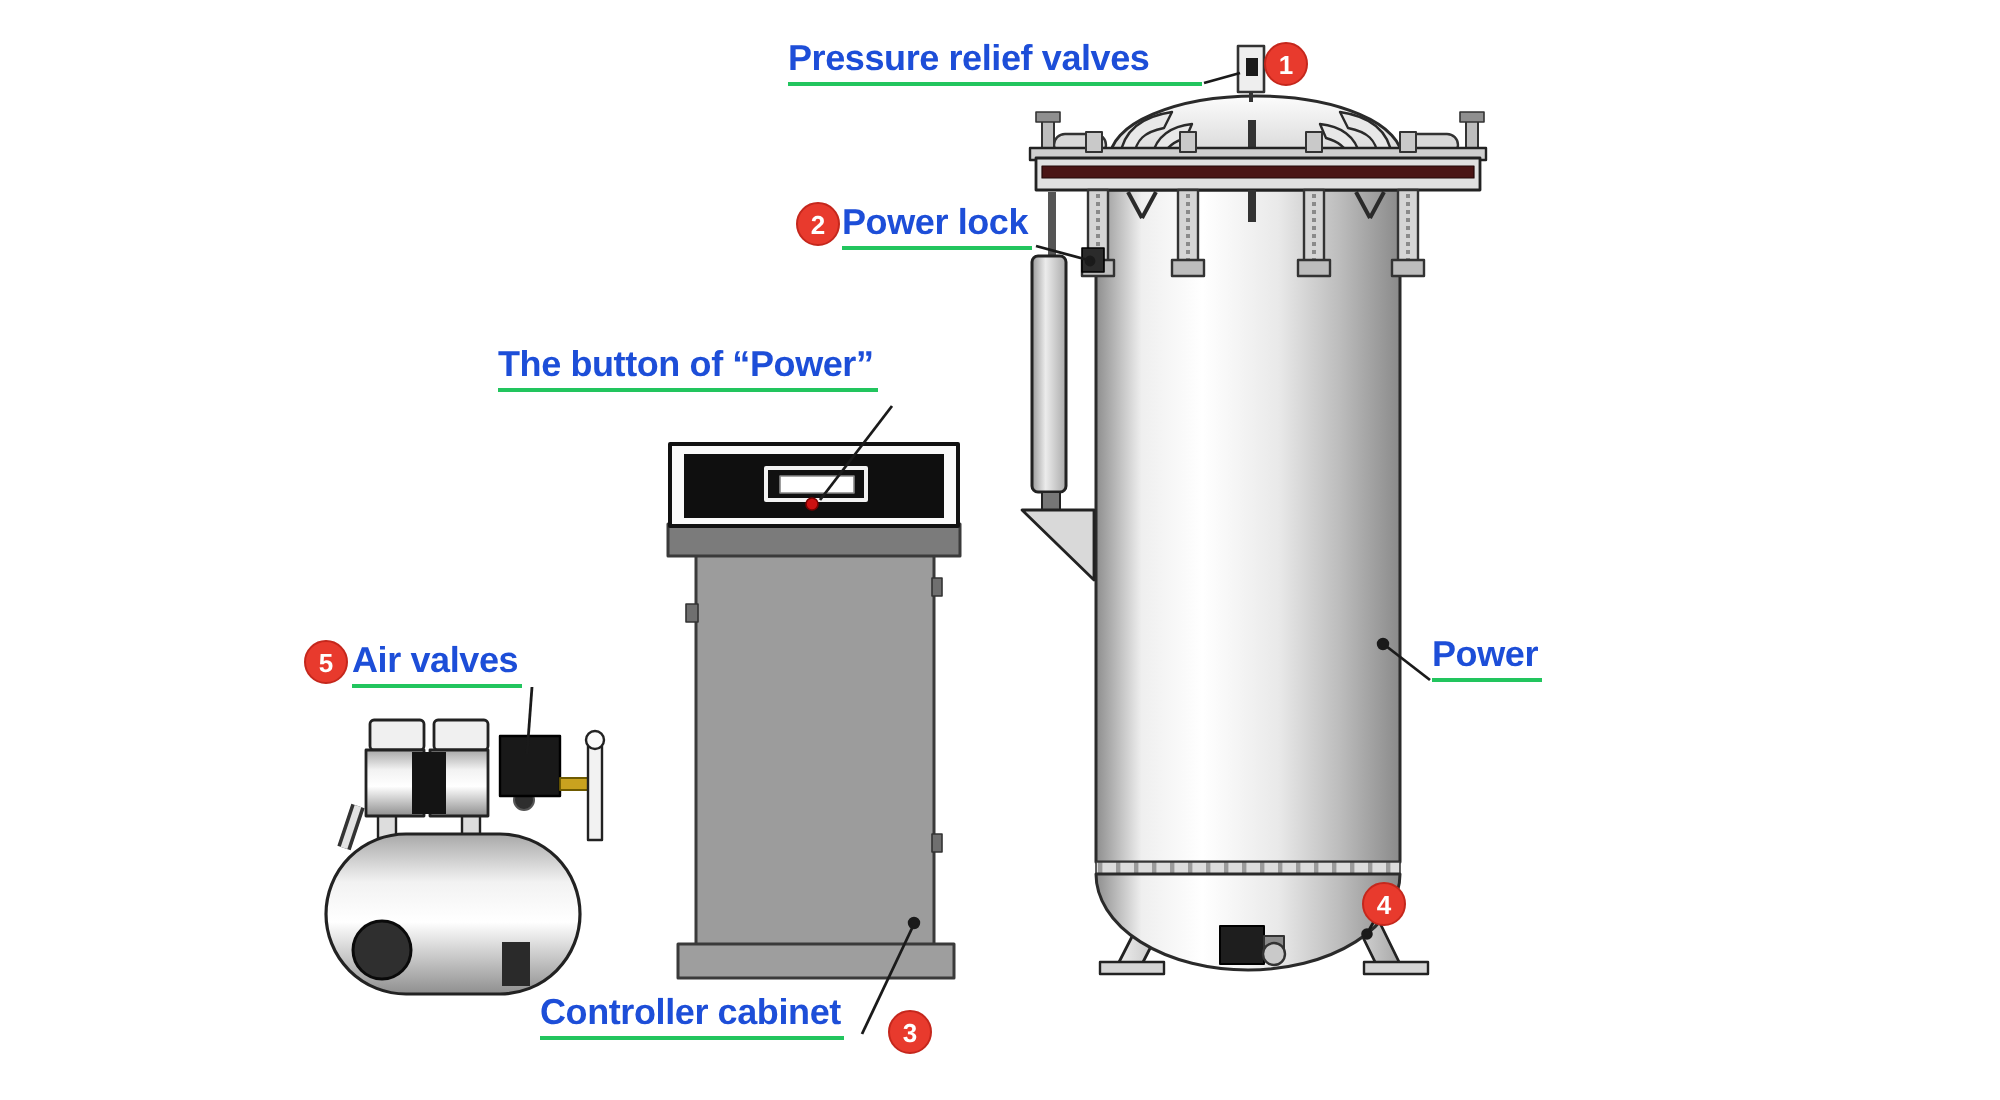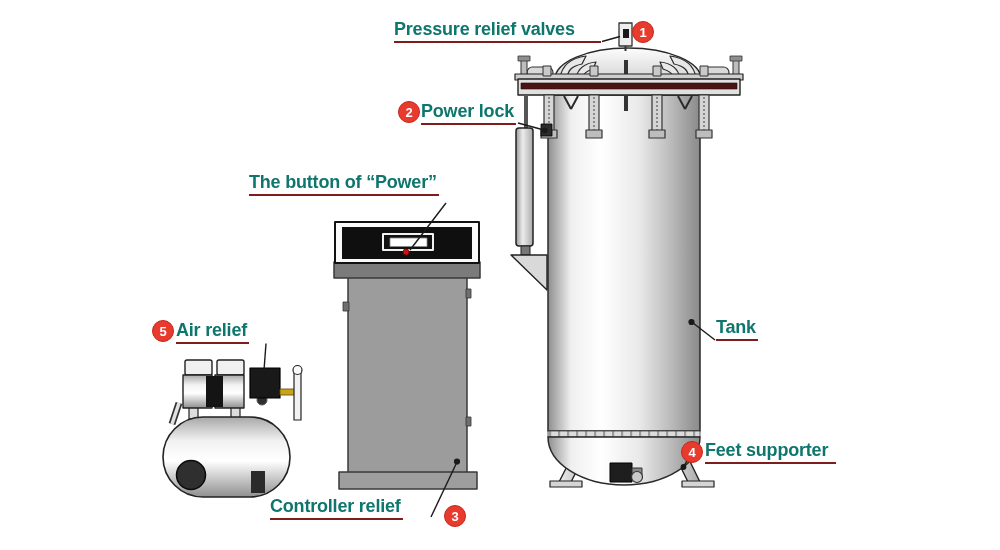--- a/index.html
+++ b/index.html
@@ -3,22 +3,22 @@
 <meta charset="utf-8">
 <style>
   html,body{margin:0;padding:0;background:#ffffff;}
   .stage{
     position:relative;width:1000px;height:550px;background:#ffffff;
     font-family:"Liberation Sans","DejaVu Sans",sans-serif;overflow:hidden;
   }
   .machine-svg{position:absolute;left:0;top:0;z-index:1;}
   .label{
     position:absolute;z-index:3;white-space:nowrap;
-    font-size:18px;font-weight:bold;color:#0f766e;
-    border-bottom:2px solid #7f1d1d;line-height:21px;padding:0 2px 1px 0;
+    font-size:18px;font-weight:bold;color:#1d4ed8;
+    border-bottom:2px solid #22c55e;line-height:21px;padding:0 2px 1px 0;
     letter-spacing:-0.2px;
   }
   .badge{
     position:absolute;z-index:4;width:22px;height:22px;border-radius:50%;
     background:#e83a2d;border:1px solid #c5271c;box-sizing:border-box;
     color:#fff;font-size:13px;font-weight:bold;
     display:flex;align-items:center;justify-content:center;
   }
 </style>
 </head>
@@ -199,33 +199,30 @@
 
   <div class="label" style="left:421px;top:101px">
     <span>Power lock</span>
   </div>
 
   <div class="label" style="left:249px;top:172px">
     <span>The button of “Power”</span>
   </div>
 
   <div class="label" style="left:270px;top:496px">
-    <span>Controller relief</span>
+    <span>Controller cabinet</span>
   </div>
 
   <div class="label" style="left:716px;top:317px">
-    <span>Tank</span>
-  </div>
-
-  <div class="label" style="left:705px;top:440px;padding-right:8px">
-    <span>Feet supporter</span>
-  </div>
+    <span>Power</span>
+  </div>
+
 
   <div class="label" style="left:176px;top:320px">
-    <span>Air relief</span>
+    <span>Air valves</span>
   </div>
 
   <div class="badge" style="left:632px;top:21px">1</div>
 
   <div class="badge" style="left:398px;top:101px">2</div>
 
   <div class="badge" style="left:444px;top:505px">3</div>
 
   <div class="badge" style="left:681px;top:441px">4</div>
 

